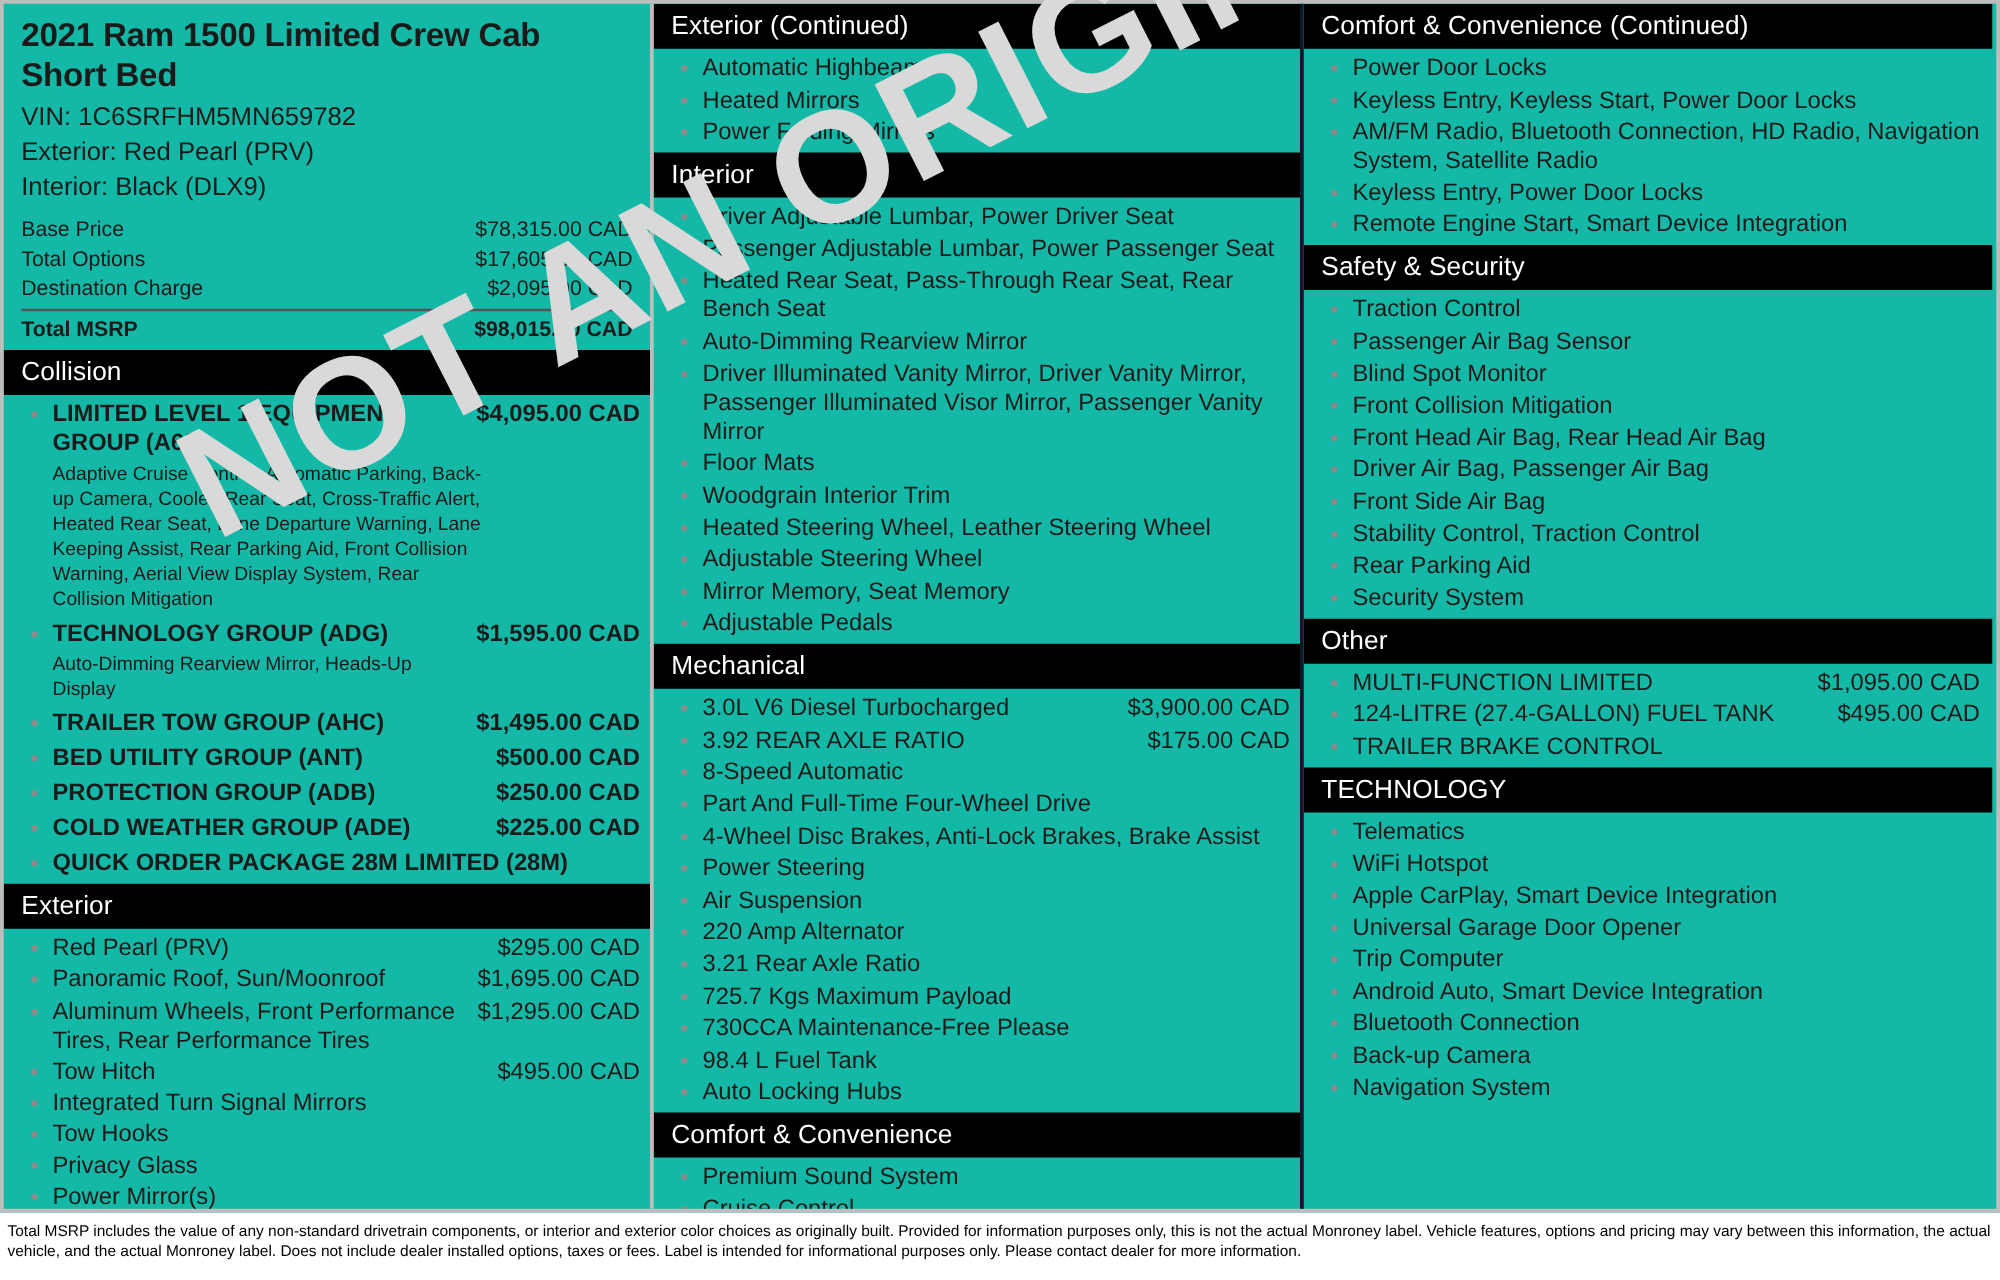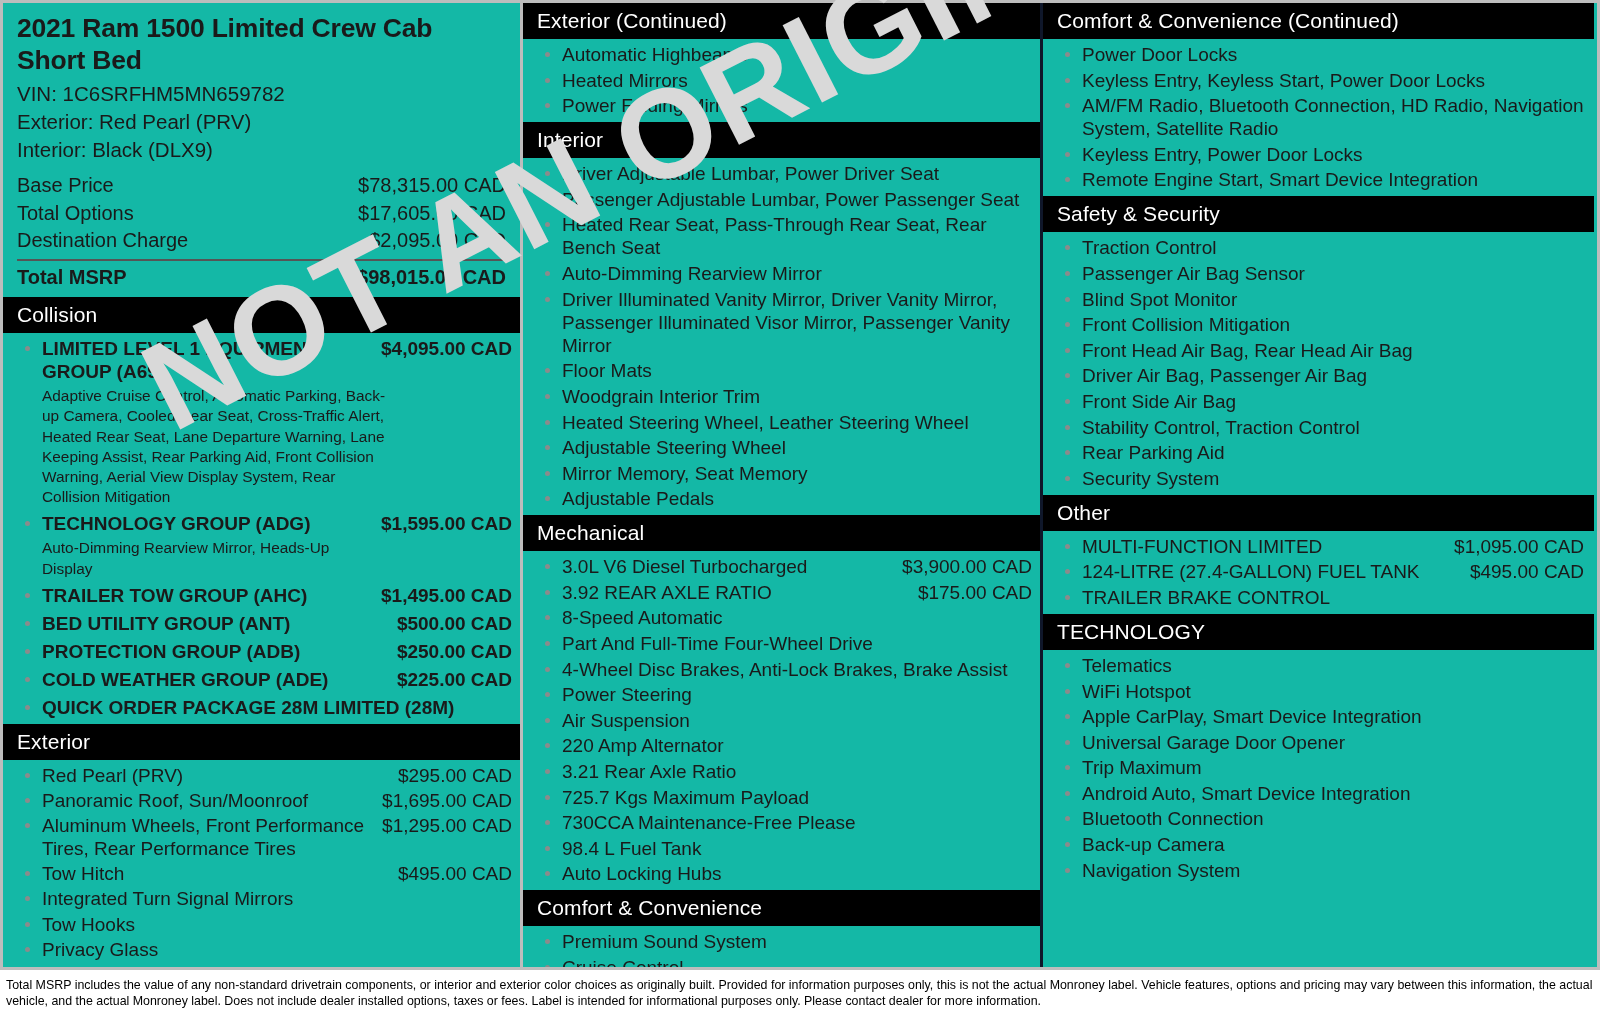--- a/index.html
+++ b/index.html
@@ -74,21 +74,21 @@
     line-height:1.37;
     padding:0 14px;
   }
   .veh-meta { padding-top:3px; }
 
   .price-rows { padding:8px 14px 0 14px; }
   .price-row {
     display:flex;
     justify-content:space-between;
     align-items:flex-start;
-    font-size:20px;
+    font-size:17px;
     line-height:1.39;
   }
   .price-row.total {
     font-weight:bold;
     border-top:2px solid #555;
     margin-top:4px;
     padding-top:3px;
   }
   .price-row .lbl { white-space:nowrap; }
   .price-row .amt { white-space:nowrap; }
@@ -587,21 +587,21 @@
                 <span class="li-txt">Apple CarPlay, Smart Device Integration</span>
               </div>
             </li>
             <li>
               <div class="li-row">
                 <span class="li-txt">Universal Garage Door Opener</span>
               </div>
             </li>
             <li>
               <div class="li-row">
-                <span class="li-txt">Trip Maximum</span>
+                <span class="li-txt">Trip Computer</span>
               </div>
             </li>
             <li>
               <div class="li-row">
                 <span class="li-txt">Android Auto, Smart Device Integration</span>
               </div>
             </li>
             <li>
               <div class="li-row">
                 <span class="li-txt">Bluetooth Connection</span>

